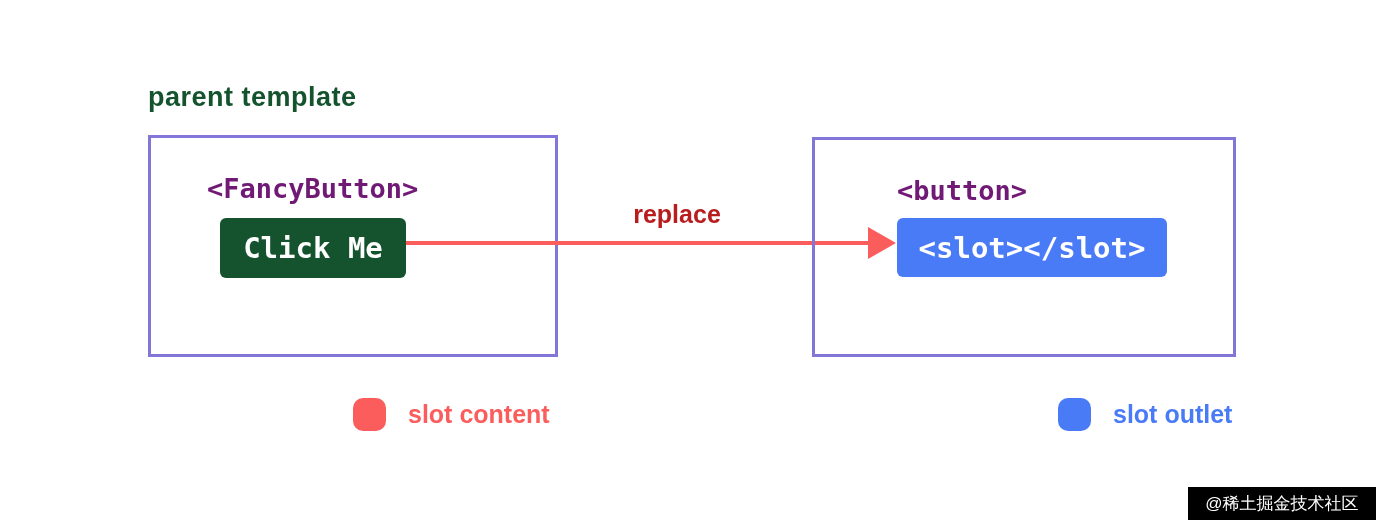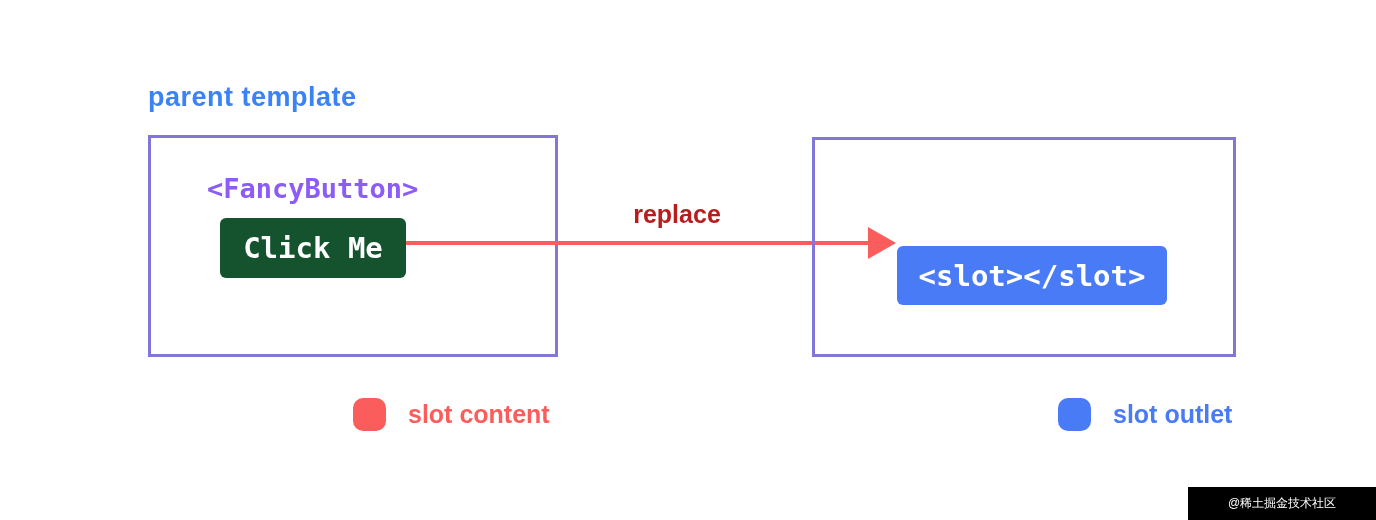--- a/index.html
+++ b/index.html
@@ -7,53 +7,53 @@
     position:relative;
     width:1376px;height:520px;
     background:#ffffff;
     overflow:hidden;
     font-family:"Liberation Sans", sans-serif;
   }
   .box-title{
     position:absolute;
     font-size:27px;
     font-weight:bold;
-    color:#3b82f6;
+    color:#14532d;
     letter-spacing:0.5px;
     white-space:nowrap;
   }
   .frame{
     position:absolute;
     border:3px solid #8276d9;
     background:transparent;
     box-sizing:border-box;
   }
   .code-tag{
     position:absolute;
     font-family:"DejaVu Sans Mono", monospace;
     font-weight:bold;
     font-size:27px;
-    color:#8b5cf6;
+    color:#701a75;
     white-space:nowrap;
   }
   .chip{
     position:absolute;
     display:flex;
     align-items:center;
     justify-content:center;
     font-family:"DejaVu Sans Mono", monospace;
     font-weight:bold;
     font-size:29px;
     color:#ffffff;
     border-radius:6px;
     box-sizing:border-box;
     white-space:nowrap;
   }
   .chip-red{background:#14532d;}
-  .chip-blue{background:#4a7bf7;margin-top:28px;}
+  .chip-blue{background:#4a7bf7;}
   .arrow-line{
     position:absolute;
     left:406px;top:241px;
     width:468px;height:4px;
     background:#fb5c5c;
   }
   .arrow-head{
     position:absolute;
     left:868px;top:227px;
     width:0;height:0;
@@ -89,21 +89,21 @@
   .legend-red .swatch{background:#fb5c5c;}
   .legend-red .legend-label{color:#fb5c5c;}
   .legend-blue .swatch{background:#4a7bf7;}
   .legend-blue .legend-label{color:#4a7bf7;}
   .watermark{
     position:absolute;
     right:0;bottom:0;
     width:188px;height:33px;
     background:#000000;
     color:#ffffff;
-    font-size:12px;
+    font-size:17px;
     display:flex;
     align-items:center;
     justify-content:center;
     white-space:nowrap;
   }
 </style>
 </head>
 <body>
 
 <div class="canvas">
@@ -117,20 +117,21 @@
   <div class="chip chip-red" style="left:220px;top:218px;width:186px;height:60px;">Click Me</div>
 
 
   <div class="arrow-label">replace</div>
   <div class="arrow-line"></div>
   <div class="arrow-head"></div>
 
 
   <div class="frame" style="left:812px;top:137px;width:424px;height:220px;"></div>
 
+  <div class="code-tag" style="left:897px;top:175px;">&lt;button&gt;</div>
 
   <div class="chip chip-blue" style="left:897px;top:218px;width:270px;height:59px;">&lt;slot&gt;&lt;/slot&gt;</div>
 
 
   <div class="legend-item legend-red" style="left:353px;top:398px;">
     <div class="swatch"></div>
     <div class="legend-label">slot content</div>
   </div>
 
   <div class="legend-item legend-blue" style="left:1058px;top:398px;">

